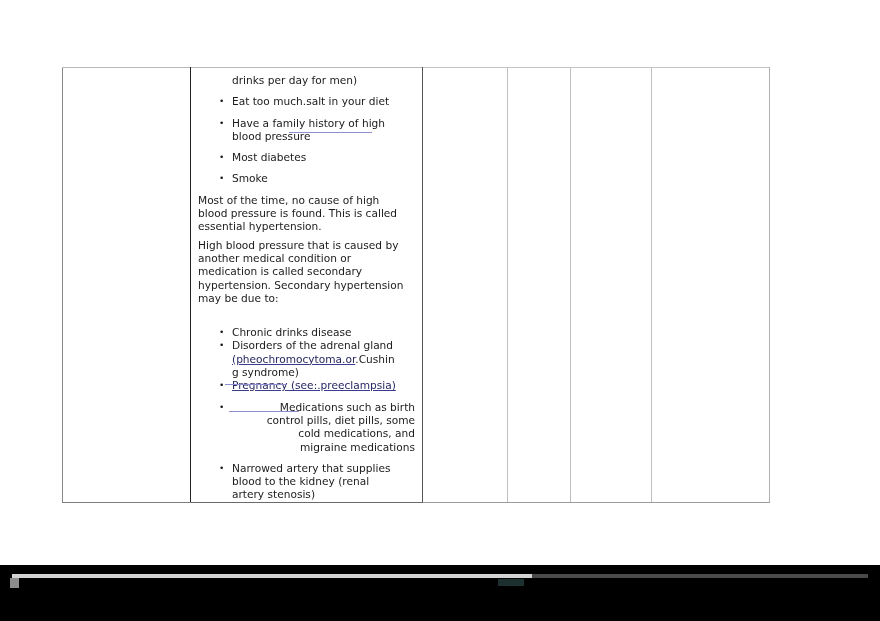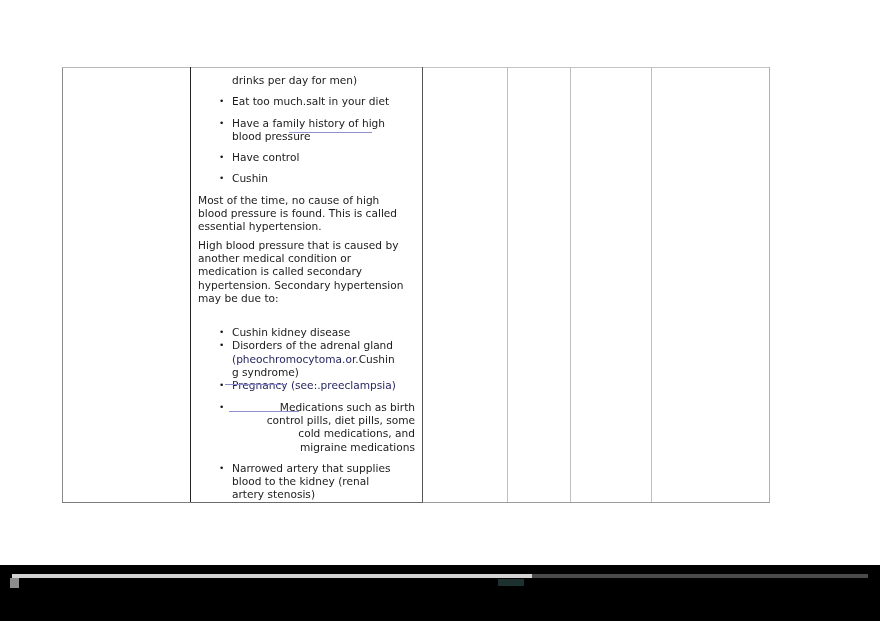--- a/index.html
+++ b/index.html
@@ -109,20 +109,21 @@
     top: 0;
     font-size: 9px;
     line-height: 13.3px;
     color: #1a1a1a;
   }
   ul.bullets li.nobullet:before { content: ""; }
 
   
   .lnk {
     color: #1f1f5c;
+    text-decoration: underline;
     text-decoration-color: #3b3b8f;
   }
   .annot-u {
     position: absolute;
     height: 1px;
     background: #8f8fcf;
   }
 
   
   #bottom-chrome {
@@ -178,36 +179,36 @@
       <td class="col-a cell-a"></td>
 
       <td class="col-b cell-b">
         <div class="content">
 
           <ul class="bullets tight-list">
             <li class="nobullet">drinks per day for men)</li>
             <li>Eat too much.salt in your diet</li>
             <li>Have a family history of high
 blood pressure</li>
-            <li>Have control</li>
-            <li>Cushin</li>
+            <li>Most diabetes</li>
+            <li>Smoke</li>
           </ul>
 
           <p class="para">Most of the time, no cause of high
 blood pressure is found. This is called
 essential hypertension.</p>
 
           <p class="para tight">High blood pressure that is caused by
 another medical condition or
 medication is called secondary
 hypertension. Secondary hypertension
 may be due to:</p>
 
           <ul class="bullets dense">
-            <li>Cushin kidney disease</li>
+            <li>Chronic drinks disease</li>
 
             <li><span>Disorders of the adrenal gland
 </span><span class="lnk">(pheochromocytoma.or</span><span>.Cushin
 g syndrome)</span></li>
 
             <li style="margin-bottom:8px;"><span class="lnk">Pregnancy (see:.preeclampsia)</span></li>
 
             <li style="margin-bottom:8px;text-align:right;">Medications such as birth
 control pills, diet pills, some
 cold medications, and

